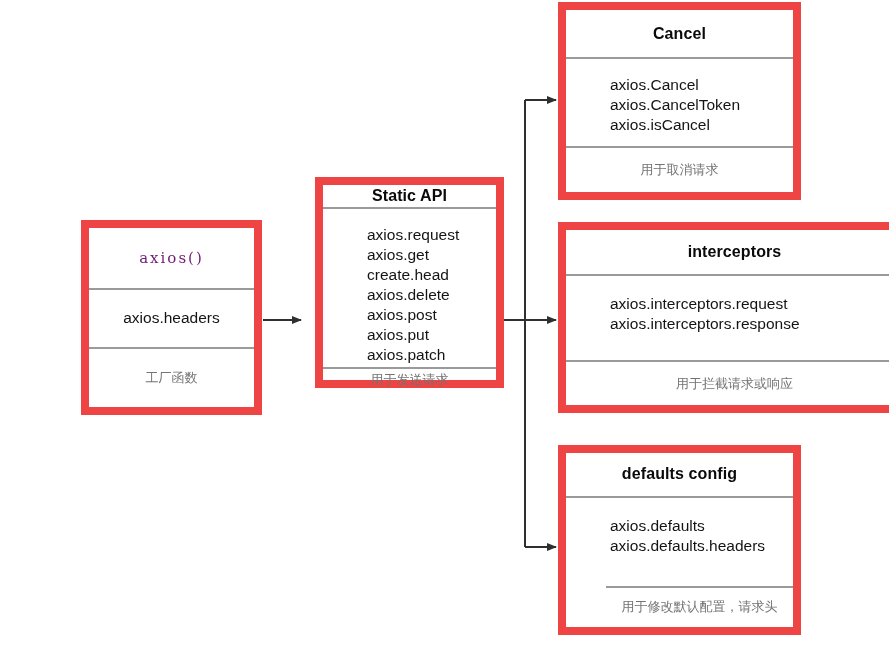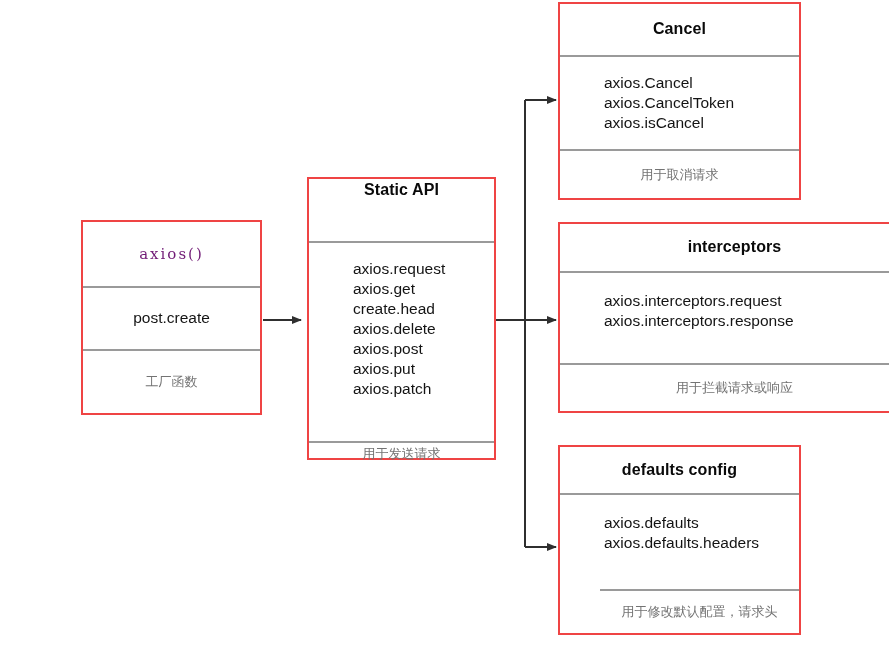--- a/index.html
+++ b/index.html
@@ -11,21 +11,21 @@
     position: relative;
     width: 889px;
     height: 646px;
     background: #ffffff;
     font-family: "Liberation Sans", sans-serif;
     overflow: hidden;
   }
   .box {
     position: absolute;
     box-sizing: border-box;
-    border: 2px solid #ef4444;
+    border: 8px solid #ef4444;
     background: #ffffff;
     display: flex;
     flex-direction: column;
   }
   .sec {
     box-sizing: border-box;
     display: flex;
     flex-direction: column;
     justify-content: center;
     align-items: center;
@@ -108,28 +108,28 @@
     <g>
       <path d="M525,547 L556,547" stroke="#2f2f2f" stroke-width="2" fill="none" marker-end="url(#ah)"></path>
     </g>
   </svg>
 
   <div class="box" style="left:81px; top:220px; width:181px; height:195px;">
     <div class="sec" style="height:65px;">
       <span class="serif-mono">axios()</span>
     </div>
     <div class="sec" style="height:65px;">
-      <span class="plain">post.create</span>
+      <span class="plain">axios.headers</span>
     </div>
     <div class="sec" style="height:65px;">
       <span class="cn">工厂函数</span>
     </div>
   </div>
 
-  <div class="box" style="left:307px; top:177px; width:189px; height:283px;gap:40px;">
+  <div class="box" style="left:315px; top:177px; width:189px; height:211px;">
     <div class="sec" style="height:52px;">
       <span class="hdr">Static API</span>
     </div>
     <div class="sec listsec" style="height:181px; padding-left:44px; padding-top:16px;">
       <ul class="list">
         <li>axios.request</li>
         <li>axios.get</li>
         <li>create.head</li>
         <li>axios.delete</li>
         <li>axios.post</li>

